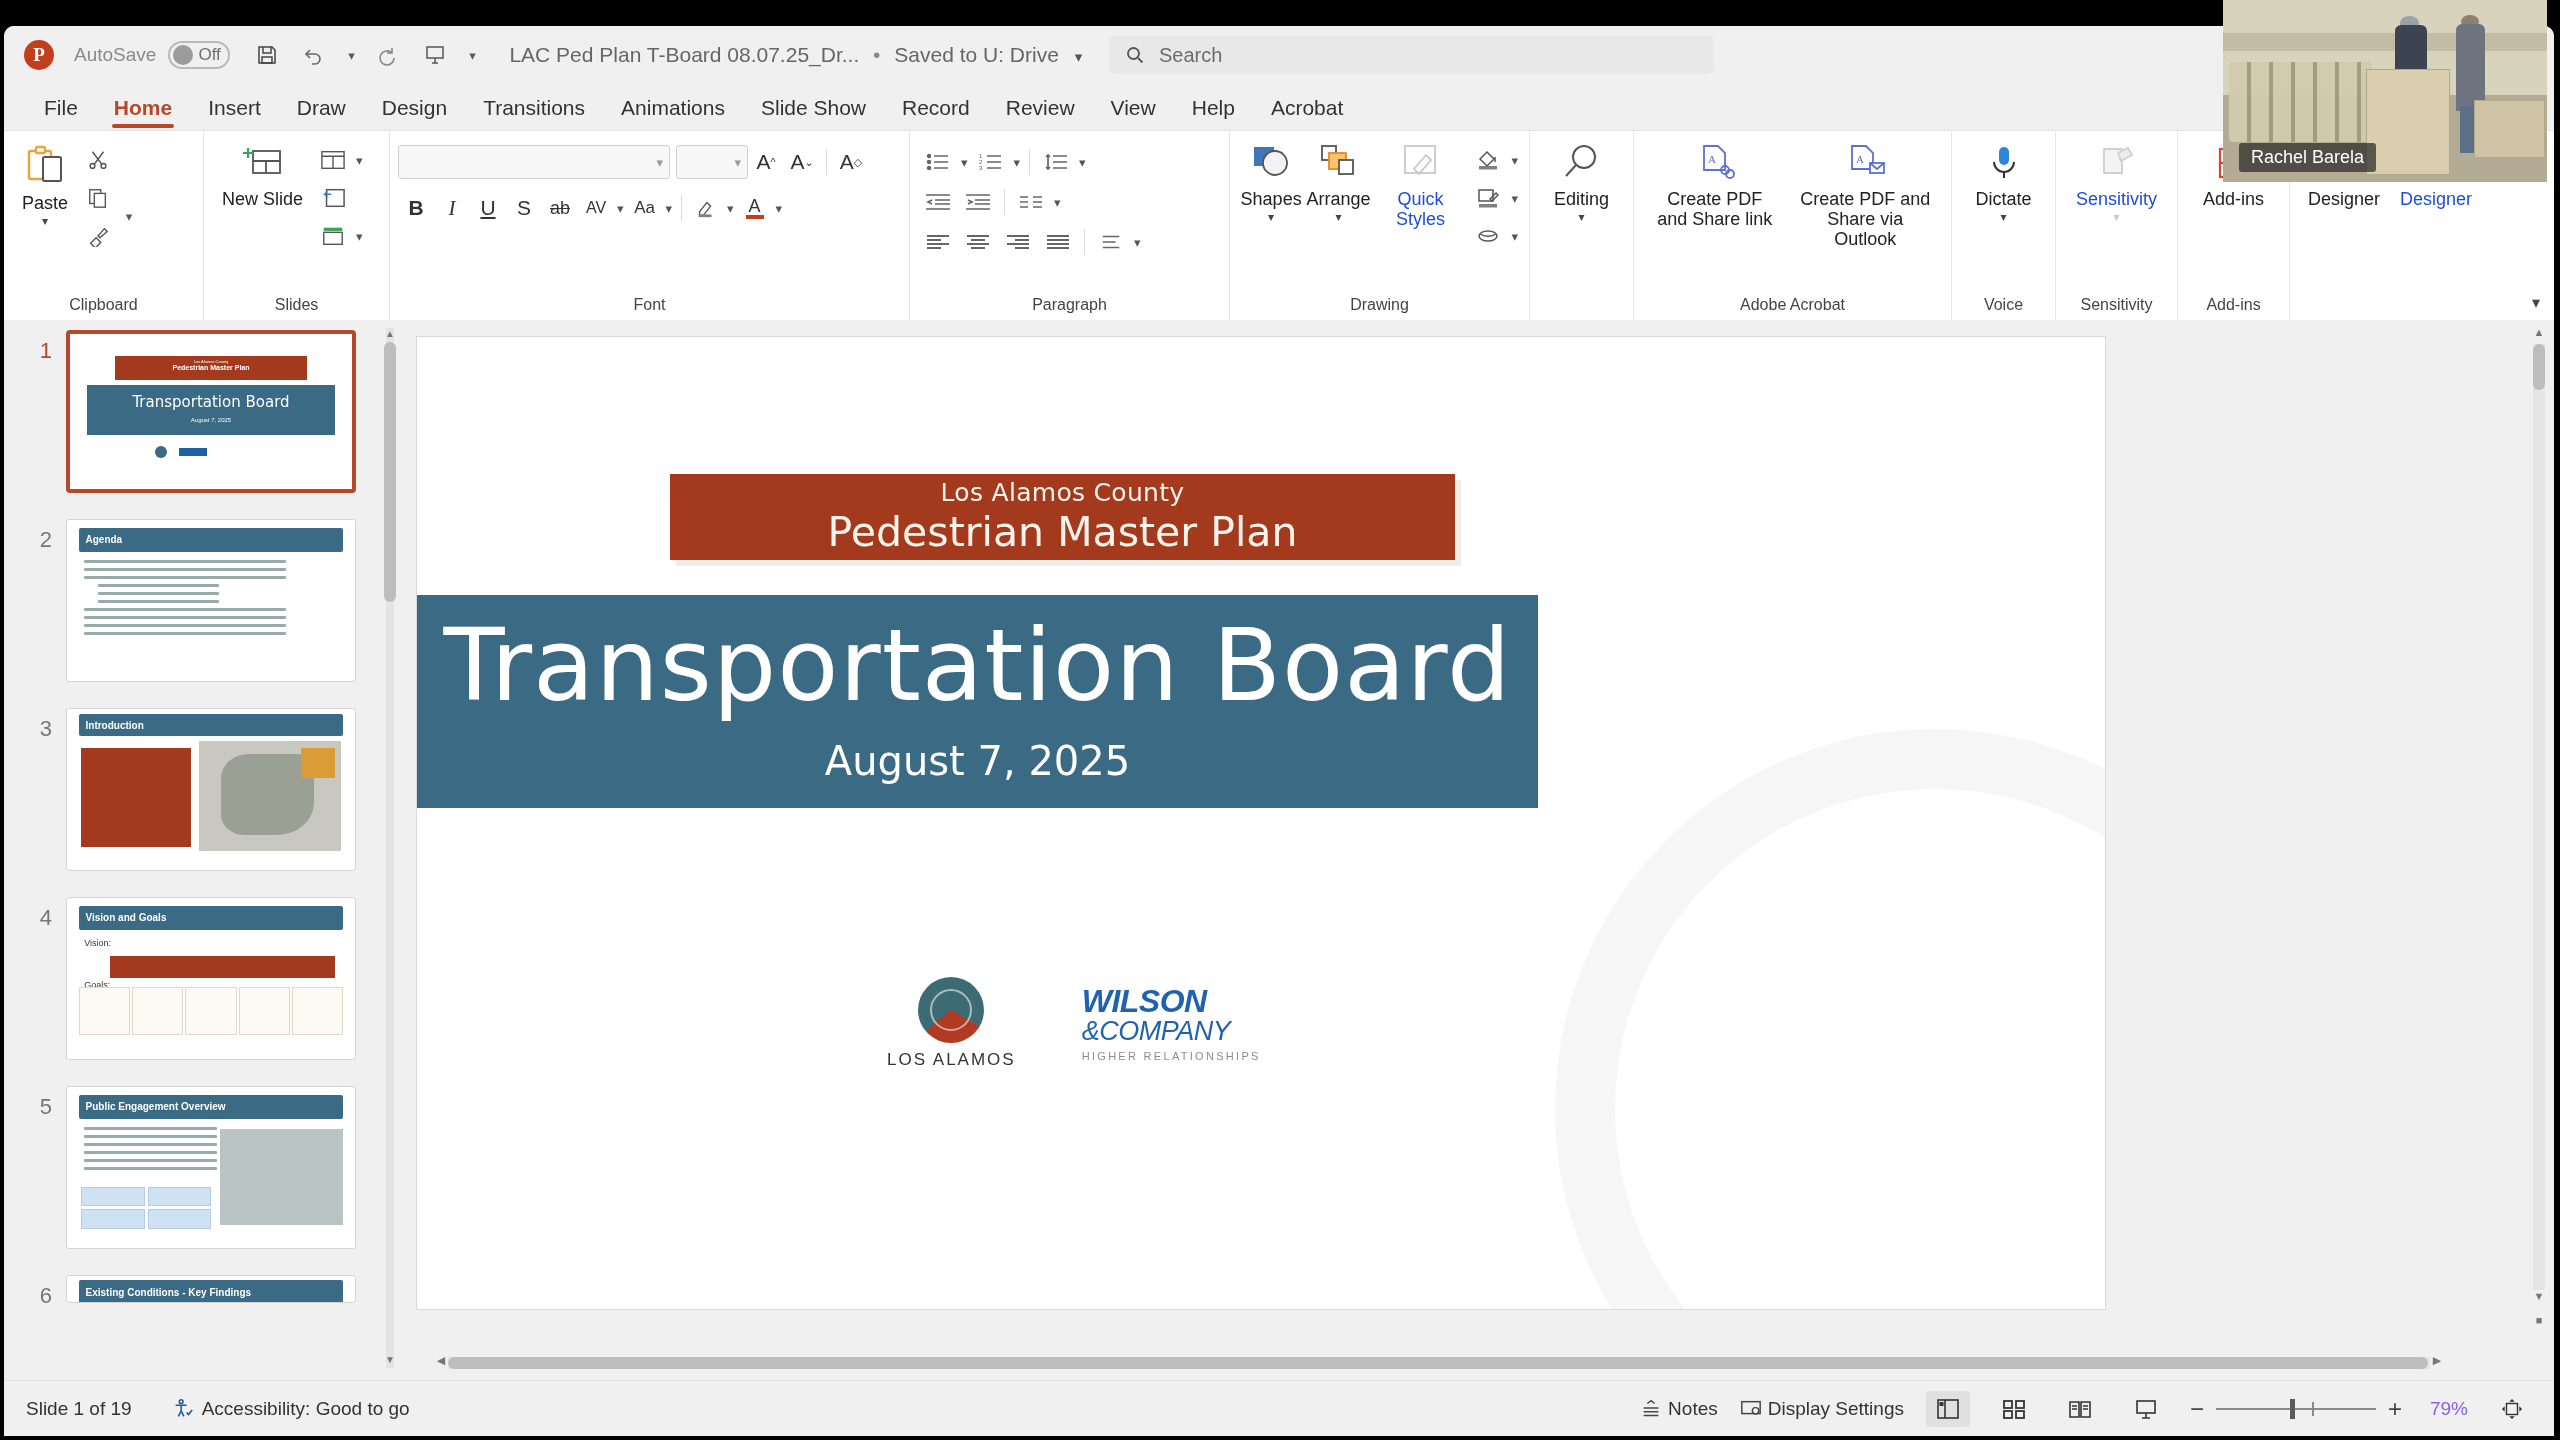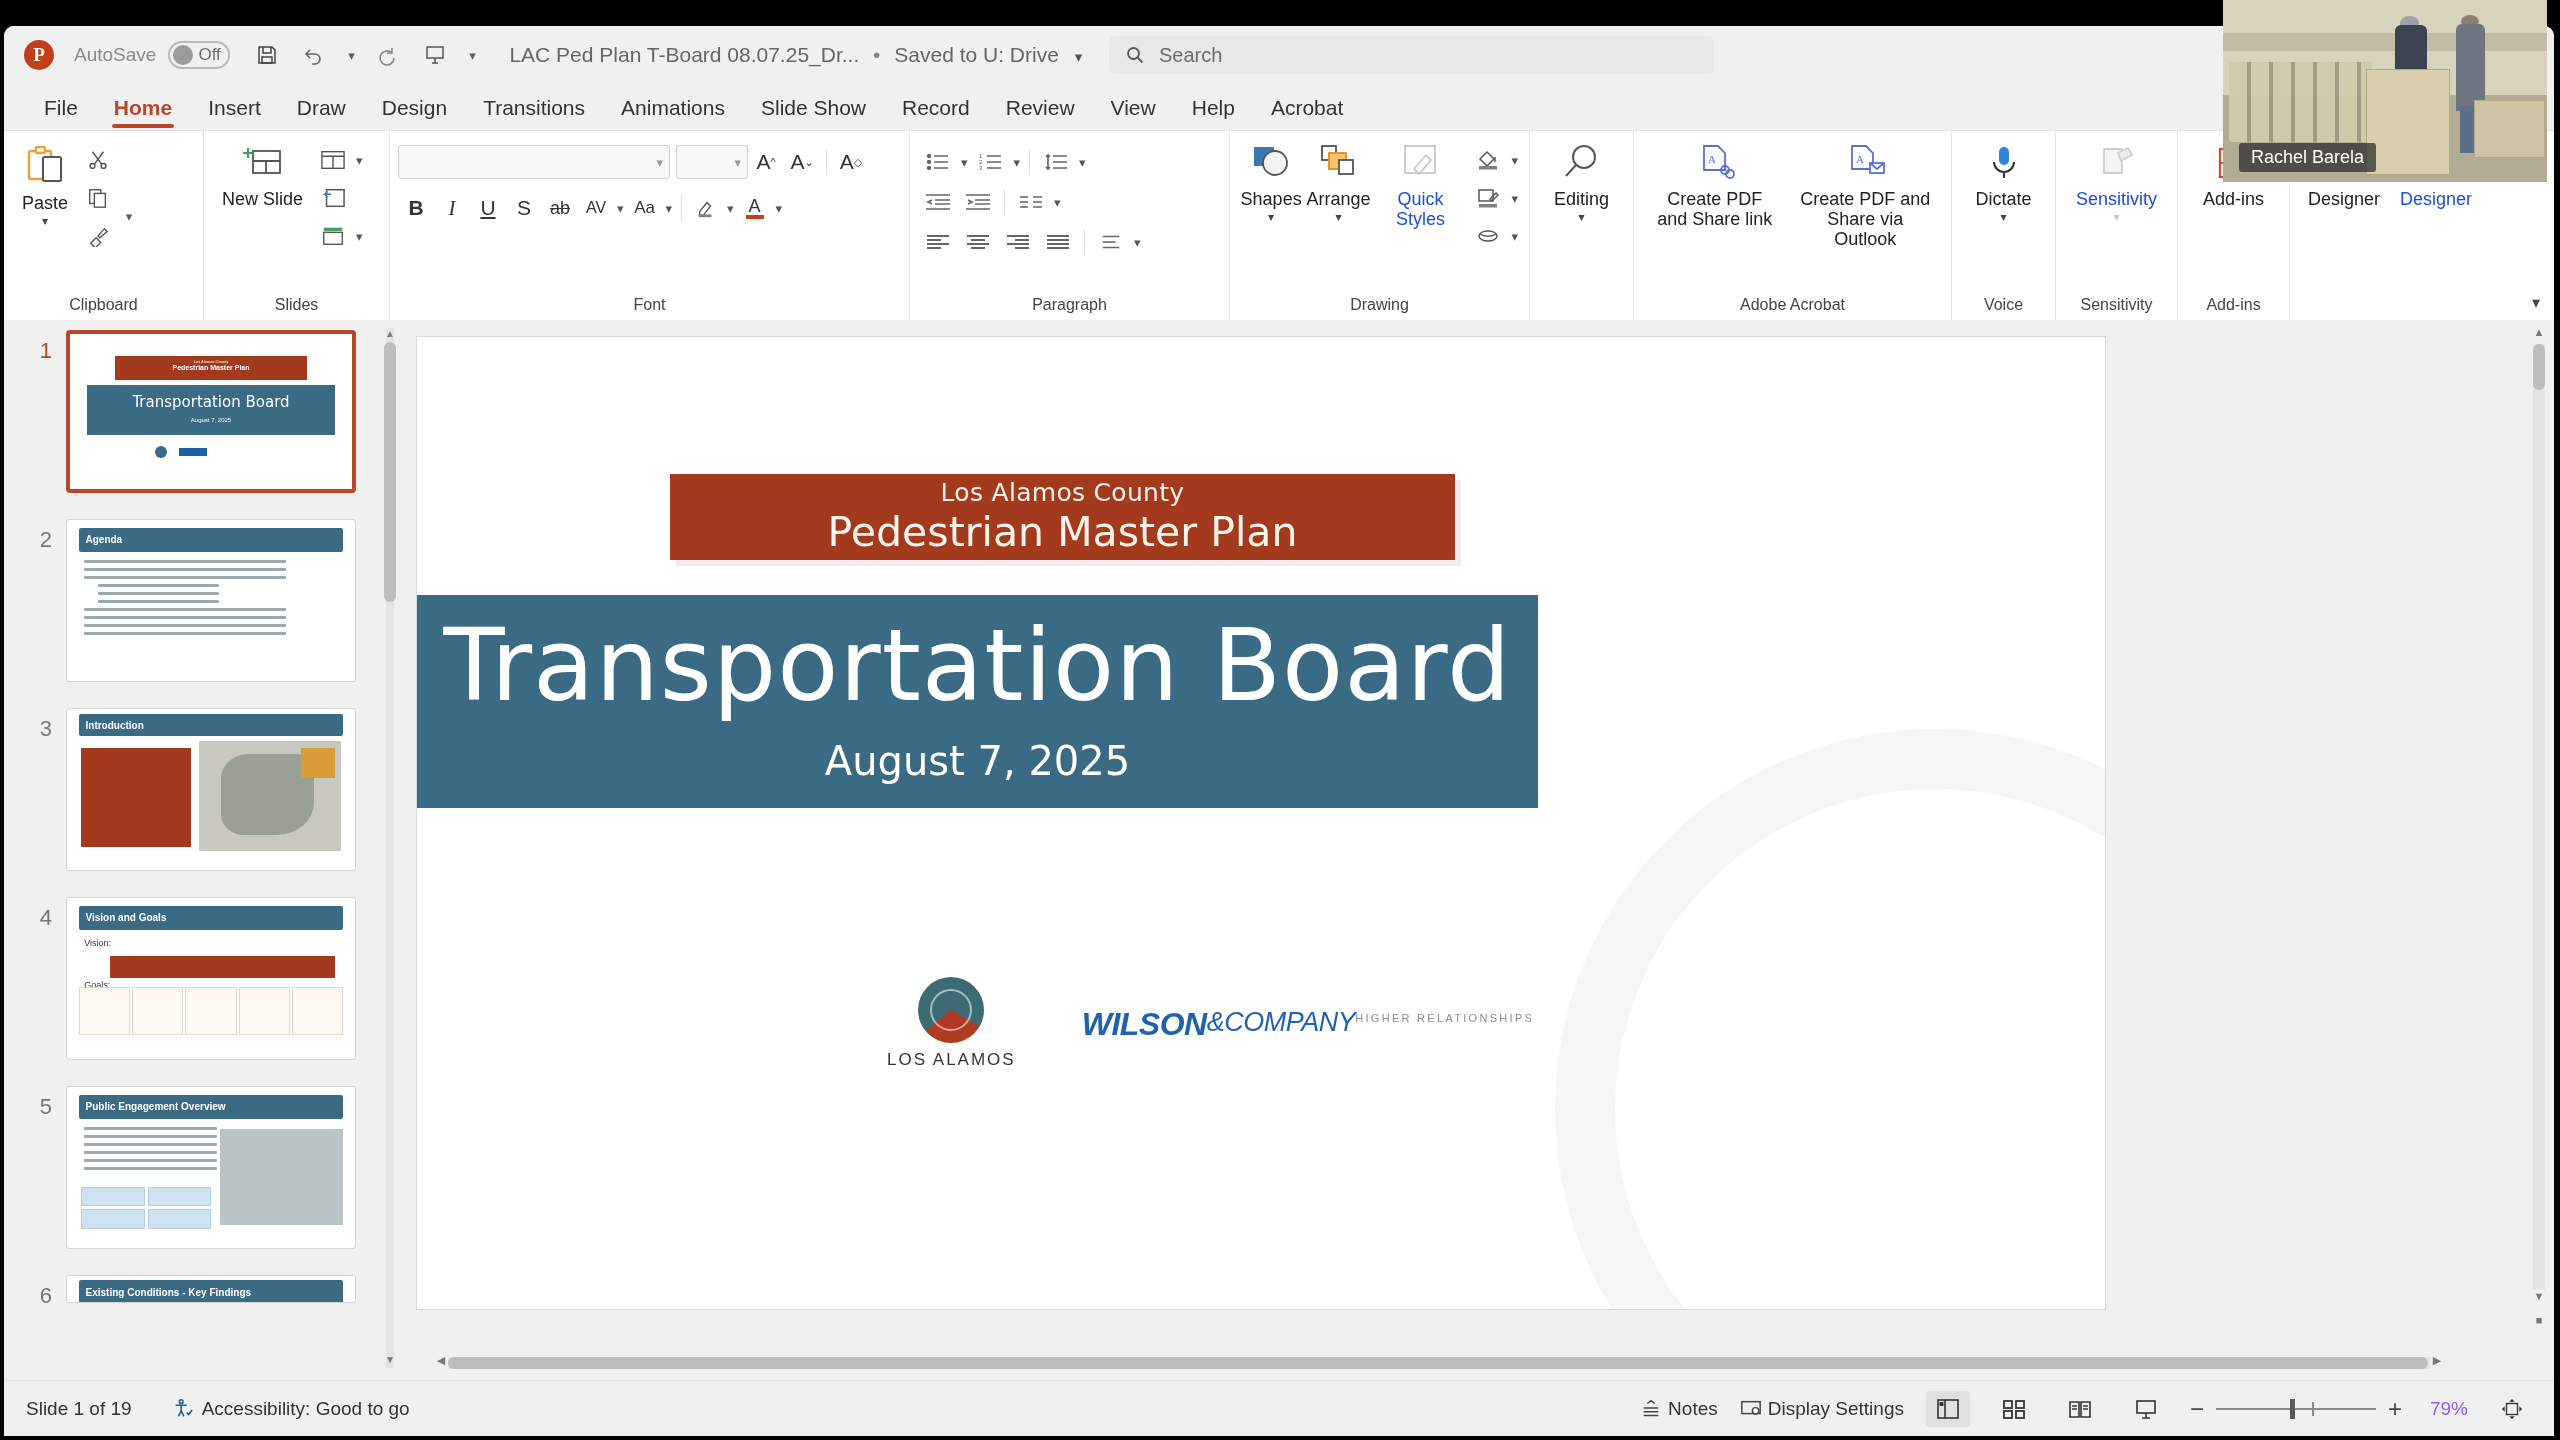--- a/index.html
+++ b/index.html
@@ -268,21 +268,21 @@
   .logo-la .globe {
     width: 66px; height: 66px; border-radius: 50%;
     background: conic-gradient(#3d6b74 0deg 120deg, #b03a22 120deg 230deg, #3d6b74 230deg 360deg);
     position: relative;
   }
   .logo-la .globe:after {
     content:""; position:absolute; left:12px; top:12px; right:12px; bottom:12px;
     border-radius:50%; border:2px solid rgba(255,255,255,.55);
   }
   .logo-la .lname { font-size: 17px; letter-spacing: 2px; color: #333; margin-top: 7px; }
-  .logo-w { display:flex; }
+  .logo-w { display:flex; flex-direction:column; }
   .logo-w .w1 { font-size: 32px; font-weight: bold; color: #1f63b0; font-style: italic; letter-spacing:-.5px; line-height:1; font-family:"Liberation Sans", sans-serif;}
   .logo-w .w2 { font-size: 27px; color: #1f63b0; font-style: italic; letter-spacing:-.5px; line-height:1.05; }
   .logo-w .w3 { font-size: 11px; color: #8c8c8c; letter-spacing: 2.3px; margin-top: 4px; }
 
   .hscroll {
     position:absolute; left:430px; bottom: 8px; width: 2010px; height: 18px;
     background:#f0f0f0;
   }
   .hscroll .htrack { position:absolute; left:14px; right:14px; top:3px; height:12px; background:#e4e4e4; }
   .hscroll .hbar { position:absolute; left:14px; top:3px; width:1980px; height:12px; background:#bdbdbd; border-radius:6px;}

